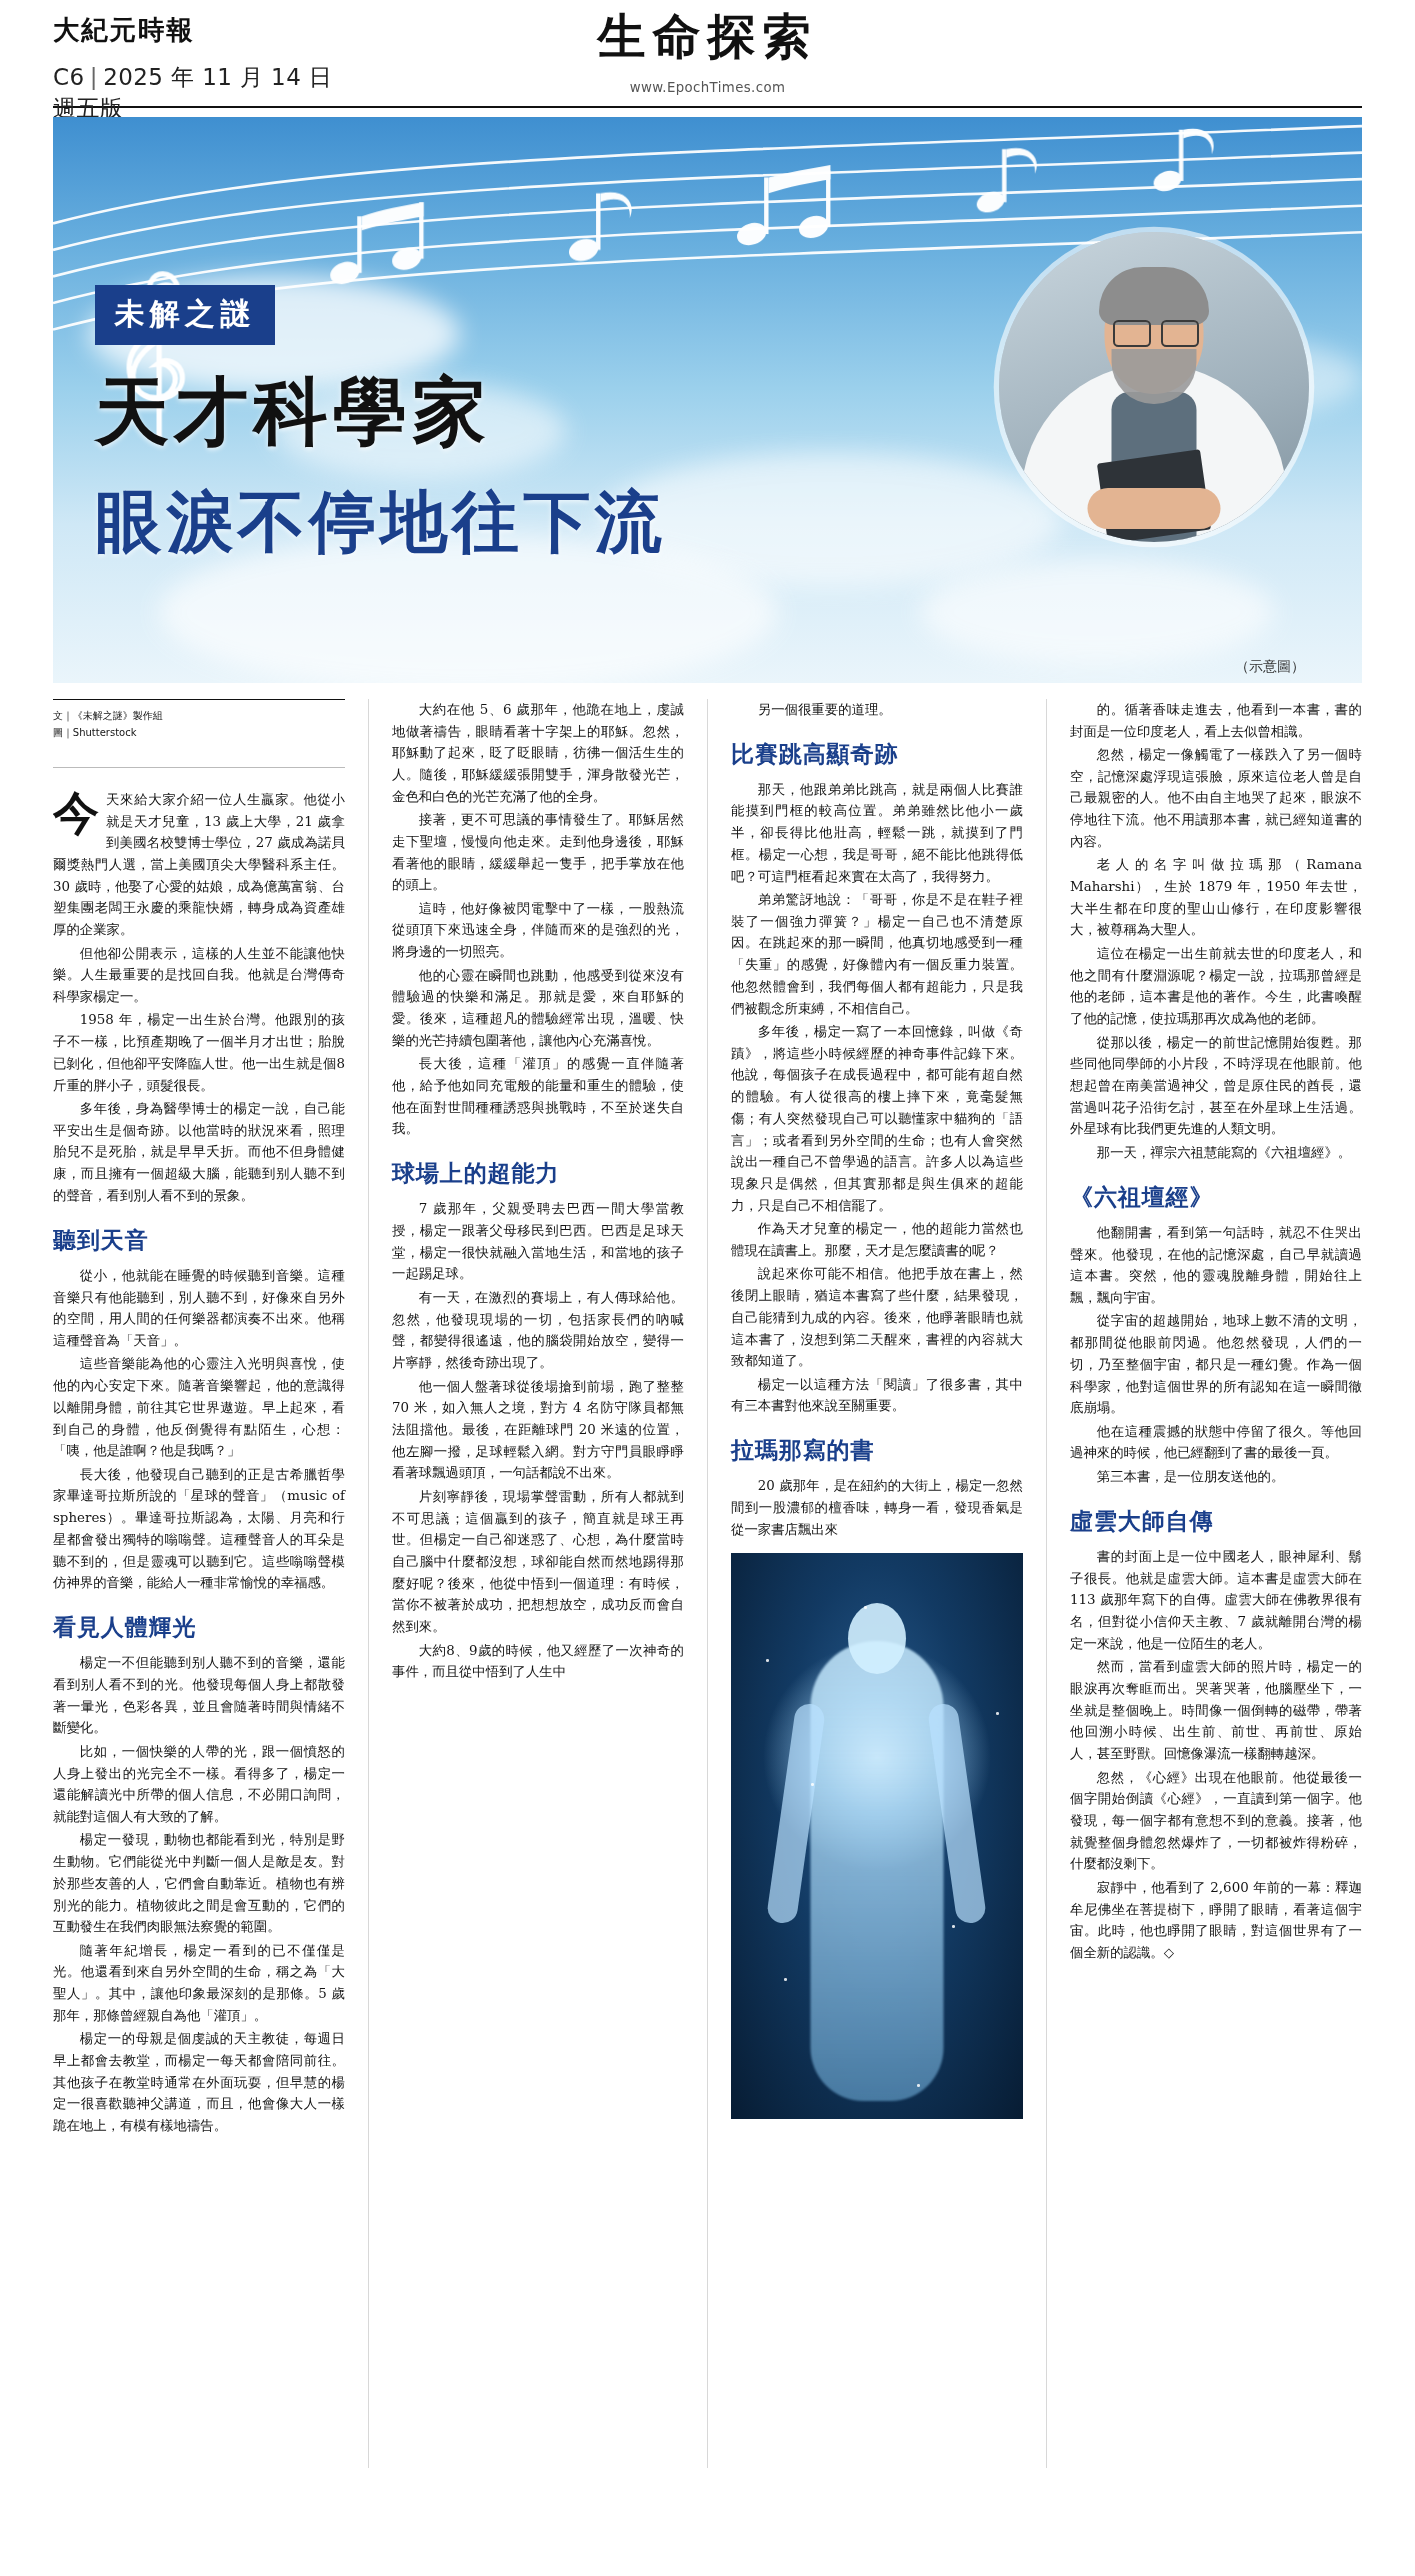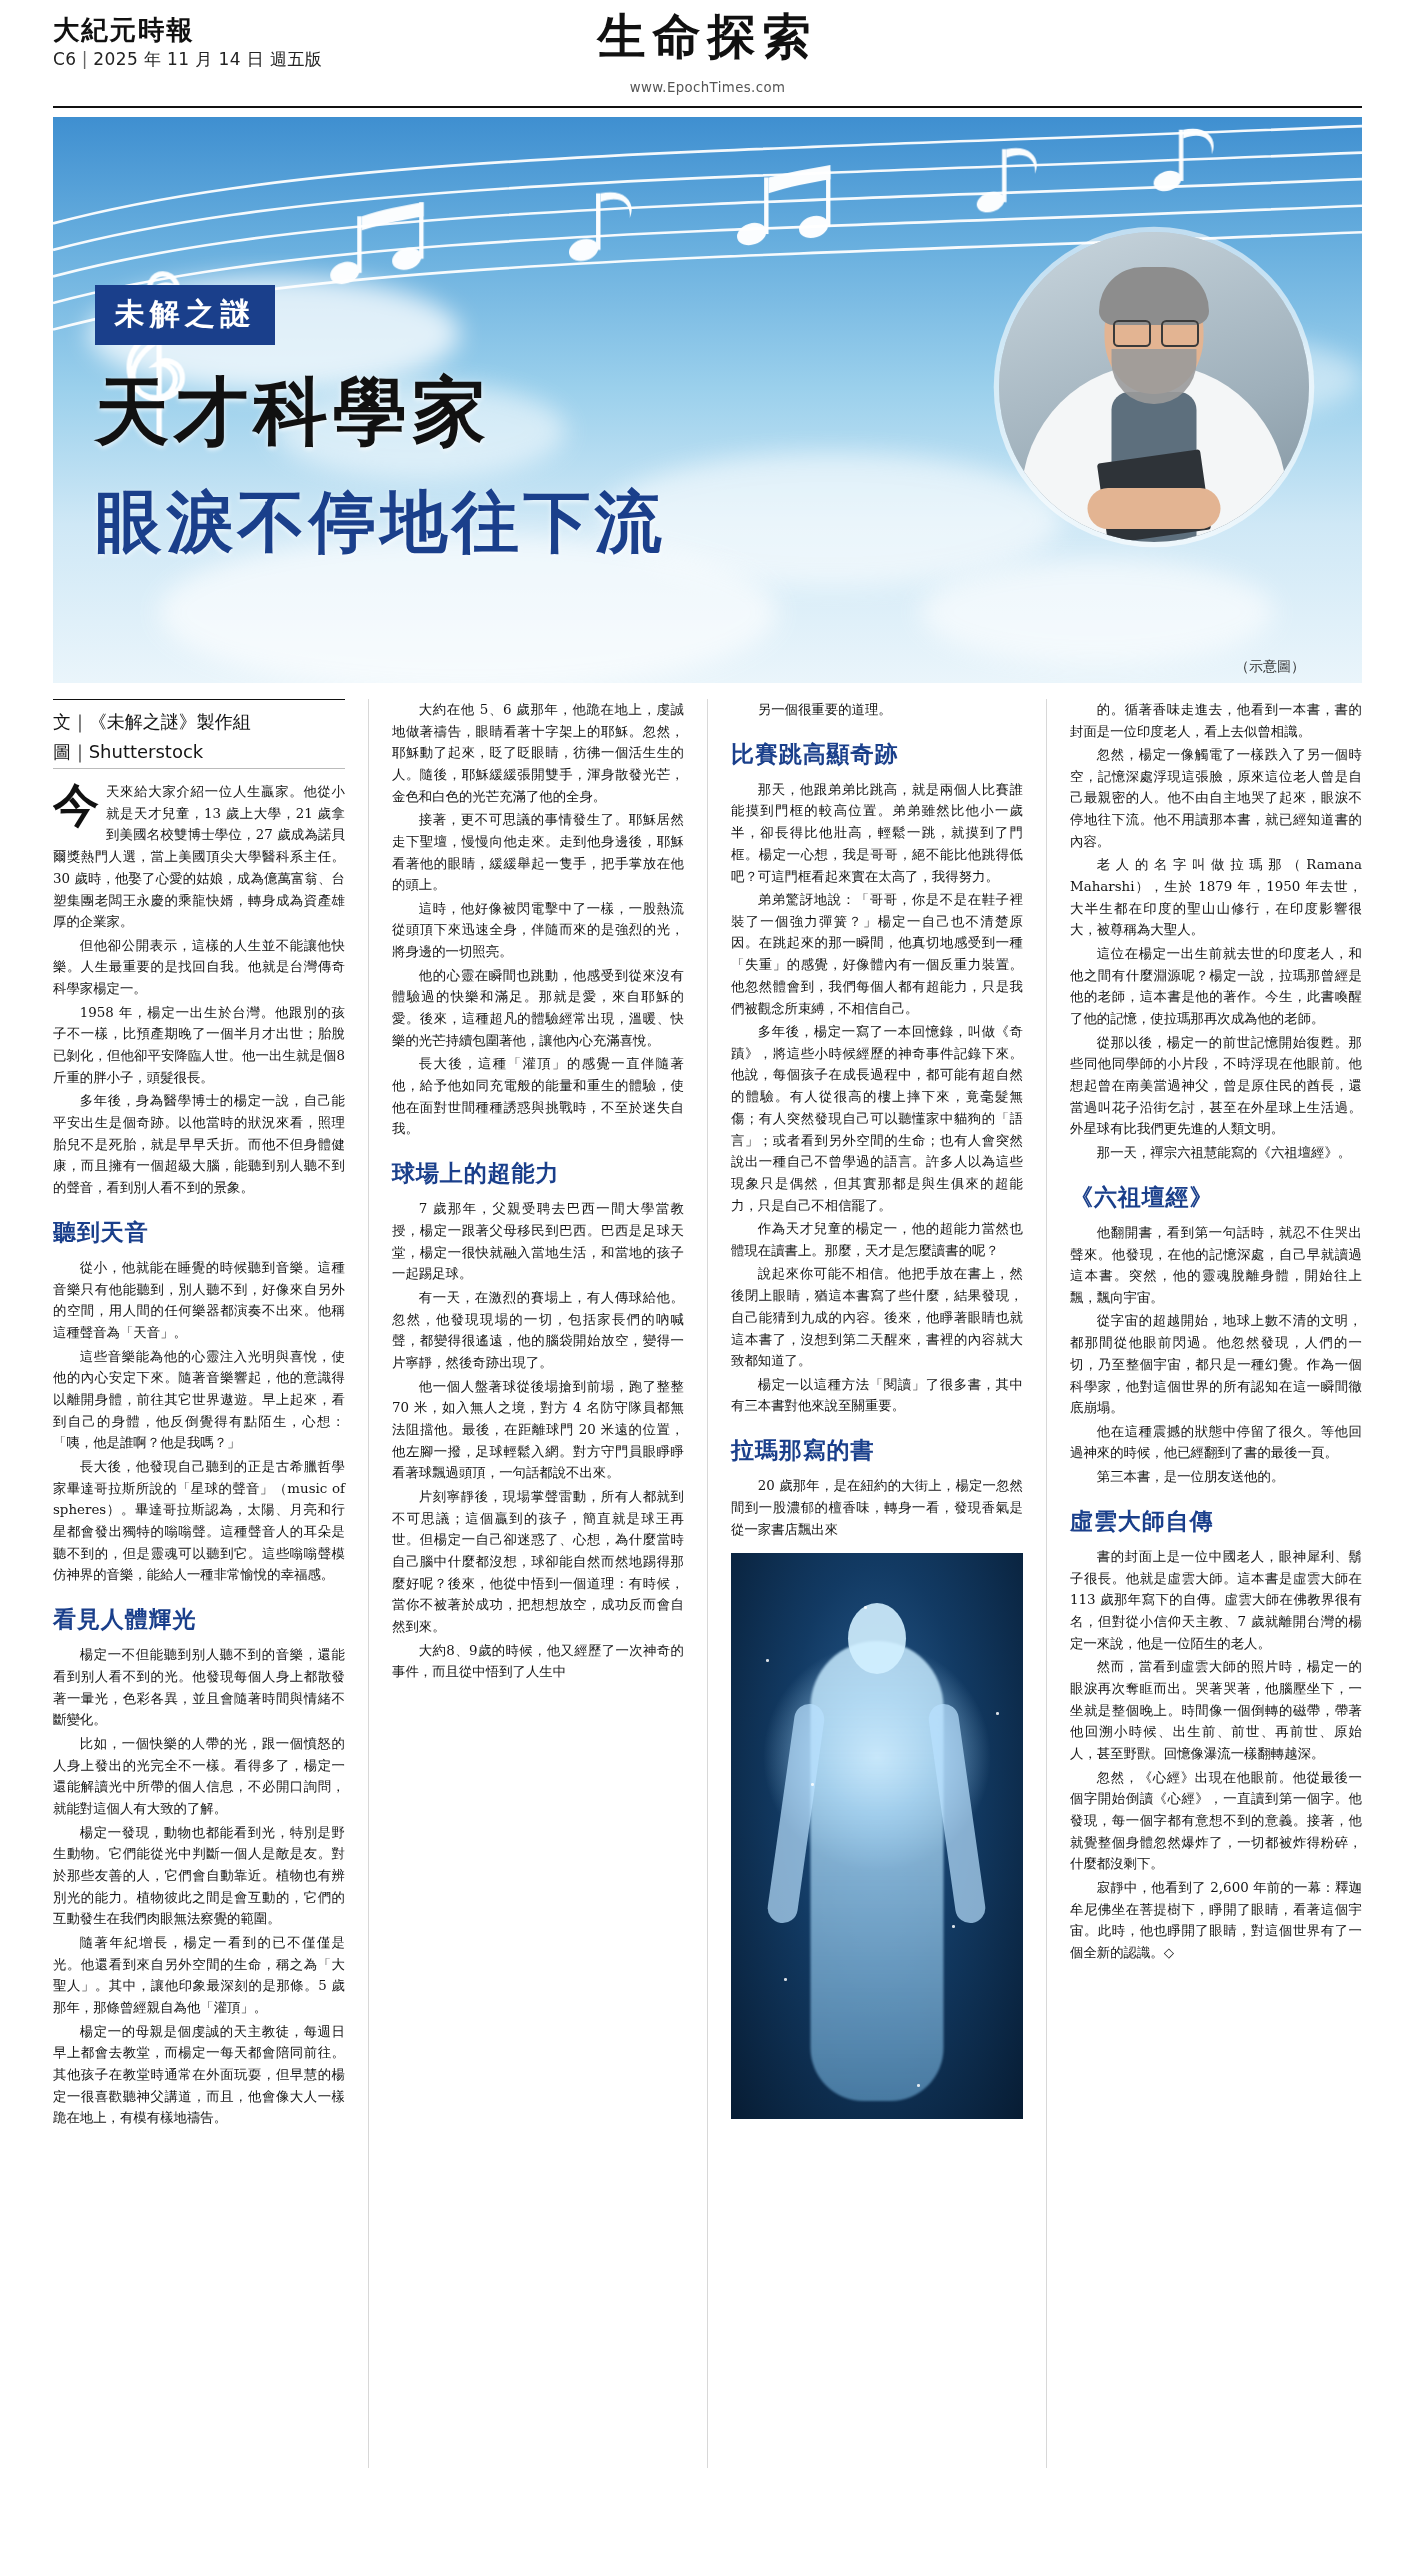--- a/index.html
+++ b/index.html
@@ -37,21 +37,22 @@
     padding-top: 12.4px;
   }
   .mast-logo {
     font-family: "DejaVu Serif", "Liberation Serif", serif;
     font-weight: bold;
     font-size: 26.5px;
     letter-spacing: 1.8px;
     color: #111;
   }
   .mast-issue {
-    font-size: 17px;
+    margin-top: 14px;
+    font-size: 23px;
     color: #222;
     letter-spacing: 0.4px;
   }
   .mast-issue .sep { margin: 0 5.3px; color: #666; }
   .mast-center {
     flex: 1;
     text-align: center;
     padding-top: 5.3px;
   }
   .mast-section {
@@ -179,24 +180,24 @@
     font-size: 13.4px;
     line-height: 1.62;
     color: #141414;
     text-align: justify;
   }
   .col + .col { border-left: 0.9px solid #d8d8d8; padding-left: 23px; }
   .col p { margin: 0 0 1.8px 0; text-indent: 2em; }
   .byline {
     border-top: 1.8px solid #111;
     border-bottom: 0.9px solid #bbb;
-    padding: 7px 0 0 0;
-    margin-bottom: 12px;
+    padding: 7px 0 26px 0;
+    margin-bottom: 21px;
     font-family: "DejaVu Sans", "Liberation Sans", sans-serif;
-    font-size: 18px;
+    font-size: 10px;
     line-height: 1.7;
     text-indent: 0;
   }
   .byline div { text-indent: 0; }
   .dropcap-para {
     text-indent: 0 !important;
     overflow: hidden;
   }
   .dropcap {
     float: left;

